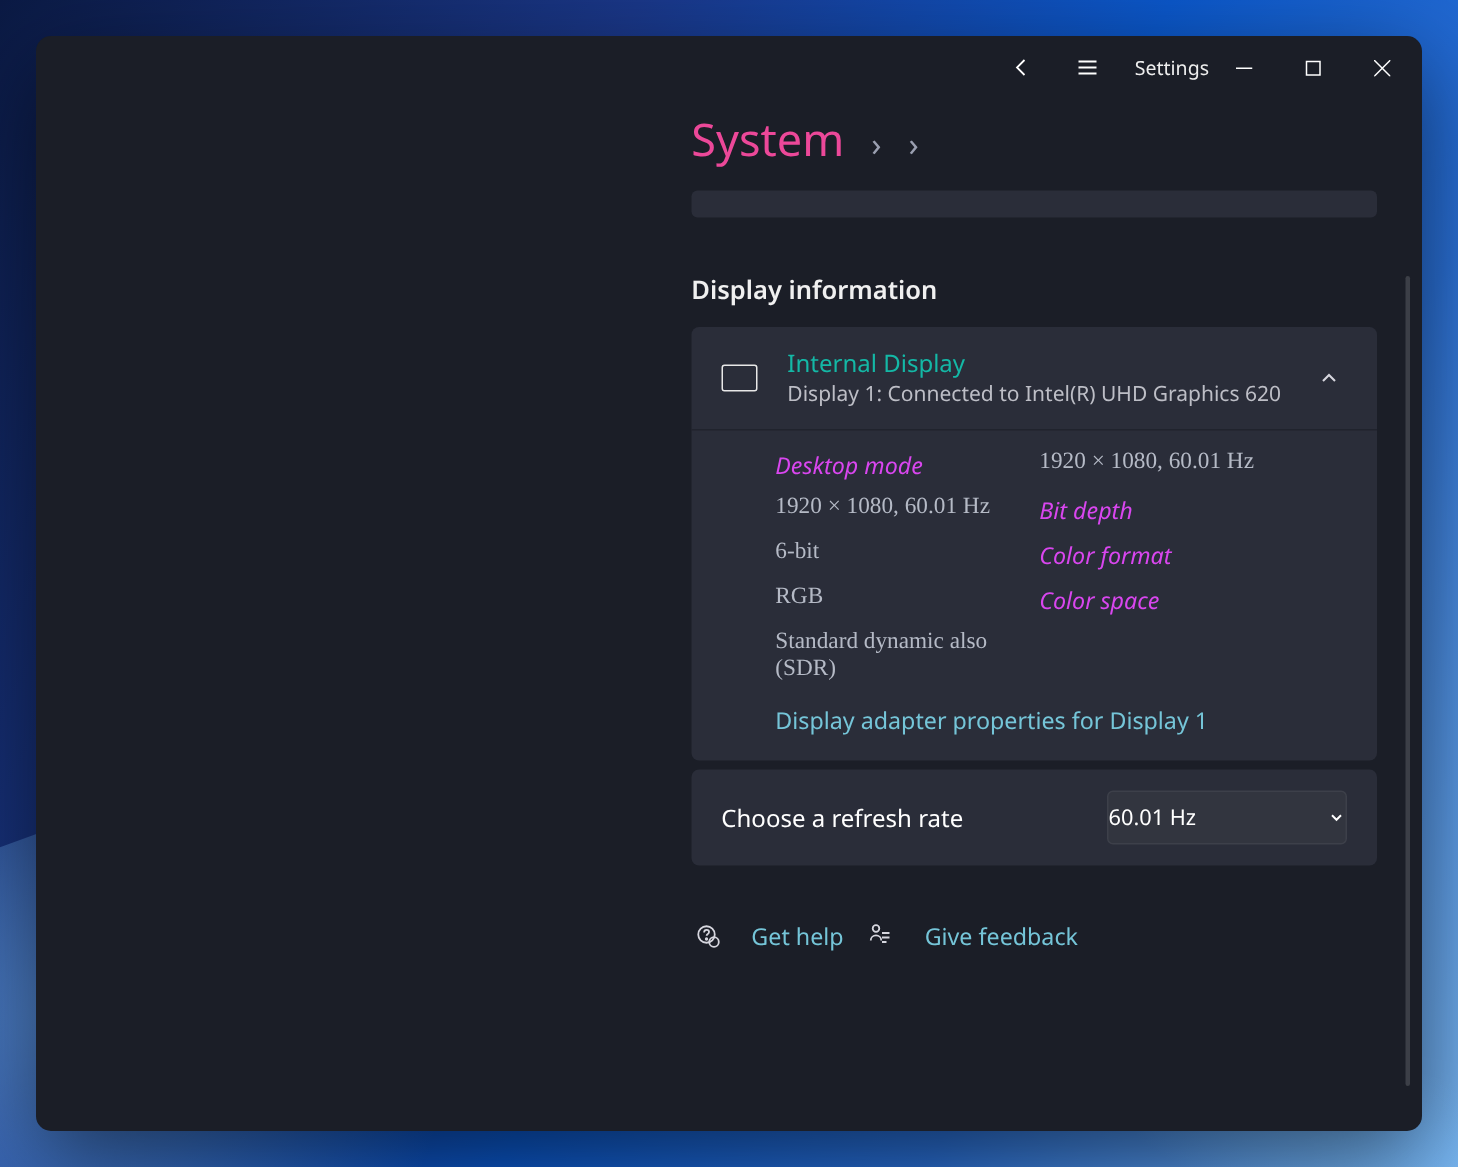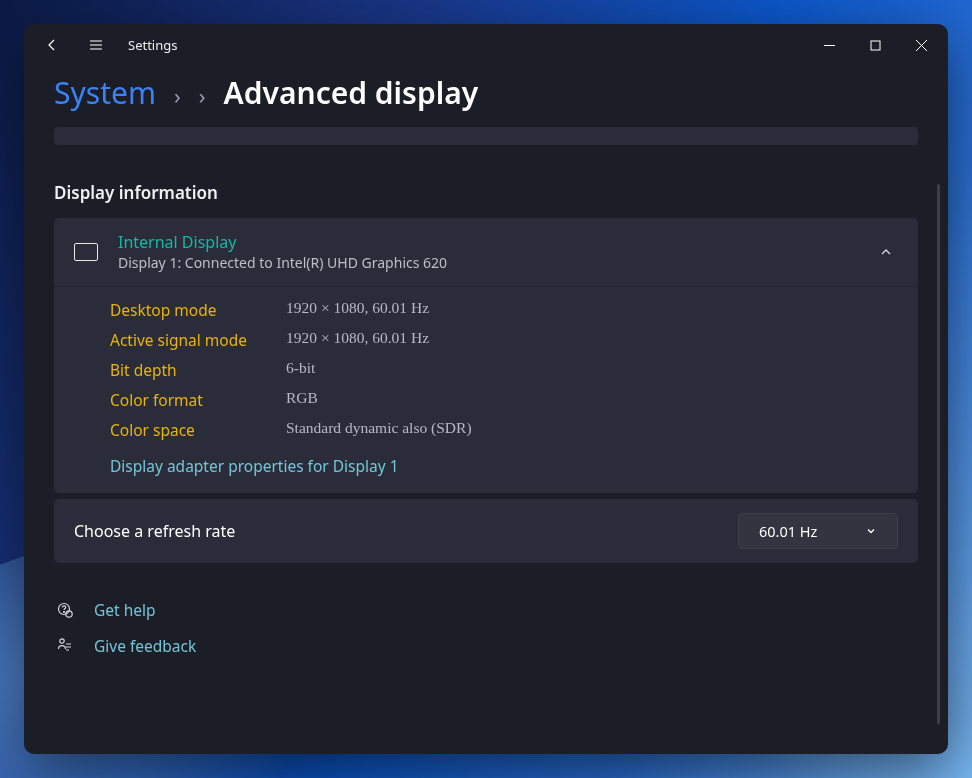--- a/index.html
+++ b/index.html
@@ -35,20 +35,21 @@
   .window {
     position: absolute;
     left: 24px; top: 24px;
     width: 924px; height: 730px;
     background: #1b1e27;
     border-radius: 10px;
     box-shadow: 0 20px 60px rgba(0,0,0,0.55);
     display: flex;
     flex-direction: column;
     overflow: hidden;
+    align-items: flex-end;
   }
 
   
   .titlebar {
     height: 42px;
     display: flex;
     align-items: center;
     padding: 0 4px 0 10px;
     flex-shrink: 0;
   }
@@ -82,21 +83,21 @@
     border-radius: 2px;
   }
 
   .breadcrumb {
     display: flex; align-items: baseline; gap: 18px;
     padding: 6px 0 14px 0;
   }
   .breadcrumb .crumb {
     font-size: 30px;
     font-weight: 400;
-    color: #3b82f6;
+    color: #ec4899;
   }
   .breadcrumb .crumb.current {
     font-weight: 600;
     color: #fff;
   }
   .breadcrumb .sep {
     font-size: 22px;
     color: #9a9fb0;
     font-weight: 400;
   }
@@ -144,21 +145,21 @@
 
   .divider { height: 1px; background: #20232d; }
 
   .props {
     padding: 12px 20px 16px 56px;
     display: grid;
     grid-template-columns: 176px 1fr;
     row-gap: 8px;
     font-size: 15.5px;
   }
-  .prop-label { color: #eab308; }
+  .prop-label { color: #d946ef; font-style: italic; }
   .prop-value { color: #b5bac6; font-family: Liberation Serif, serif; }
   .adapter-link {
     grid-column: 1 / -1;
     margin-top: 6px;
     color: #75c5d8;
     font-size: 15.5px;
   }
 
   .refresh-card {
     background: #2a2d39;
@@ -171,29 +172,29 @@
   .refresh-text { flex: 1; }
   .refresh-title { font-size: 16px; color: #fff; }
   .refresh-sub { font-size: 14px; color: #bdbec6; }
   .refresh-sub .more-link { color: #75c5d8; margin-left: 6px; }
   .dropdown {
     width: 160px; height: 36px;
     background: #32353f;
     border: 1px solid #3d404a;
     border-radius: 4px;
     display: flex; align-items: center;
-    padding: 0 20px;
+    padding: 0 0;
     color: #fff;
     font-size: 14.5px;
     justify-content: space-between;
   }
 
   .footer-links {
     margin-top: 36px;
-    display: flex; flex-direction: column; gap: 14px;
+    display: flex; flex-direction: row; gap: 14px;
   }
   .footer-link {
     display: flex; align-items: center; gap: 18px;
     font-size: 15.5px;
   }
   .footer-link .ficon {
     width: 22px; height: 22px;
     display: flex; align-items: center; justify-content: center;
     color: #d6d6de;
   }
@@ -243,21 +244,20 @@
       </div>
     </div>
   </div>
 
   <div class="content">
 
     <div class="breadcrumb">
       <span class="crumb">System</span>
       <span class="sep">›</span>
       <span class="sep">›</span>
-      <span class="crumb current">Advanced display</span>
     </div>
 
     <div class="ghost-card"></div>
 
     <div class="section-heading">Display information</div>
 
     <div class="card">
       <div class="card-header">
         <div class="monitor-icon"></div>
         <div class="titles">
@@ -268,21 +268,20 @@
           <svg width="14" height="14" viewBox="0 0 14 14" fill="none" stroke="currentColor" stroke-width="1.4">
               <path d="M3 9 L7 5 L11 9"></path>
             </svg>
         </div>
       </div>
       <div class="divider"></div>
       <div class="props">
         <div class="prop-label">Desktop mode</div>
         <div class="prop-value">1920 × 1080, 60.01 Hz</div>
 
-        <div class="prop-label">Active signal mode</div>
         <div class="prop-value">1920 × 1080, 60.01 Hz</div>
 
         <div class="prop-label">Bit depth</div>
         <div class="prop-value">6-bit</div>
 
         <div class="prop-label">Color format</div>
         <div class="prop-value">RGB</div>
 
         <div class="prop-label">Color space</div>
         <div class="prop-value">Standard dynamic also (SDR)</div>

